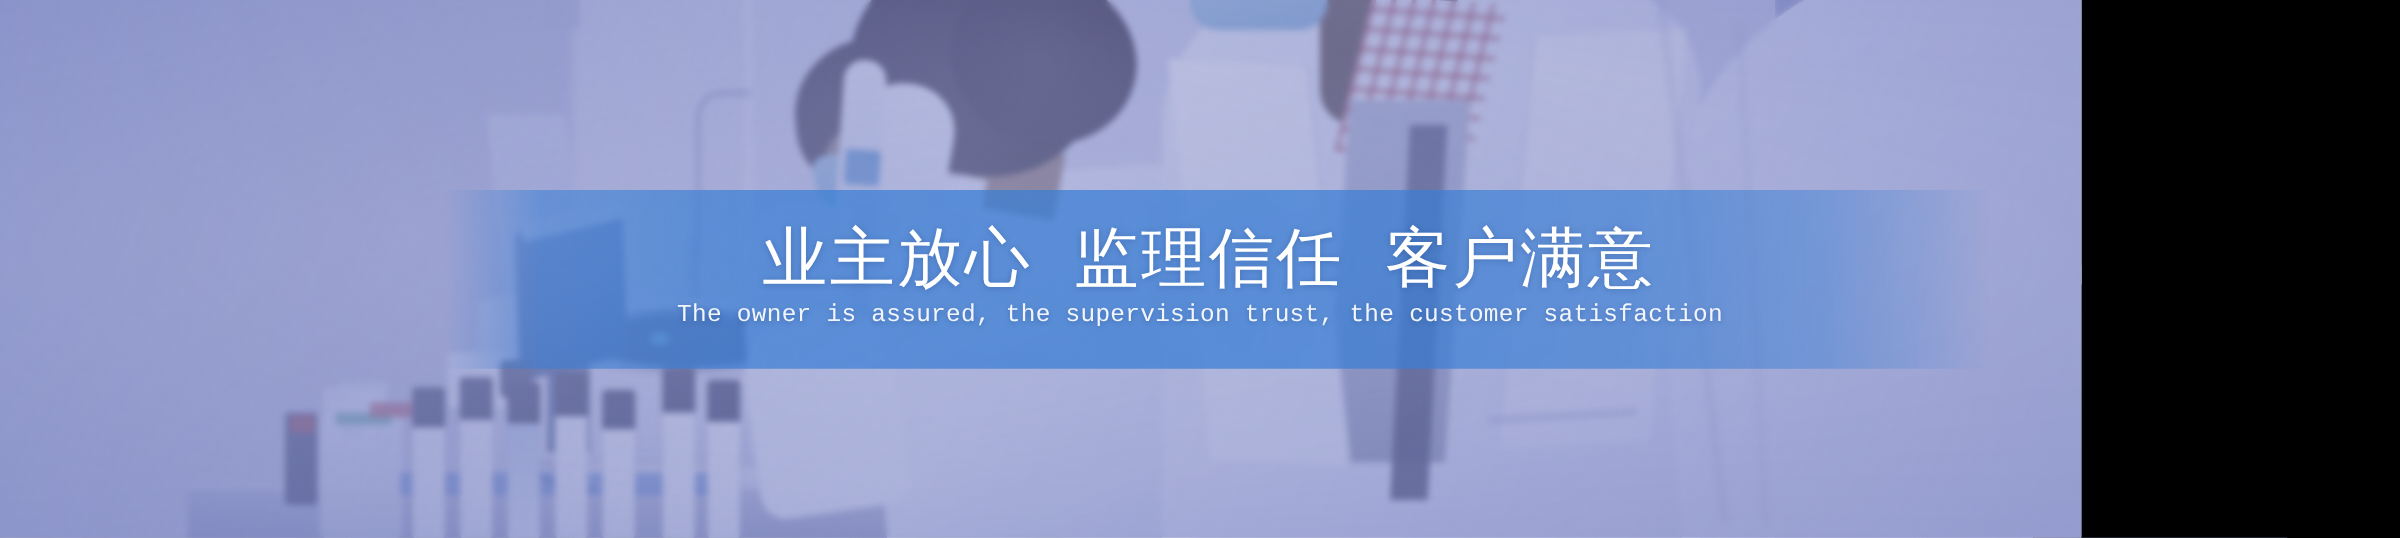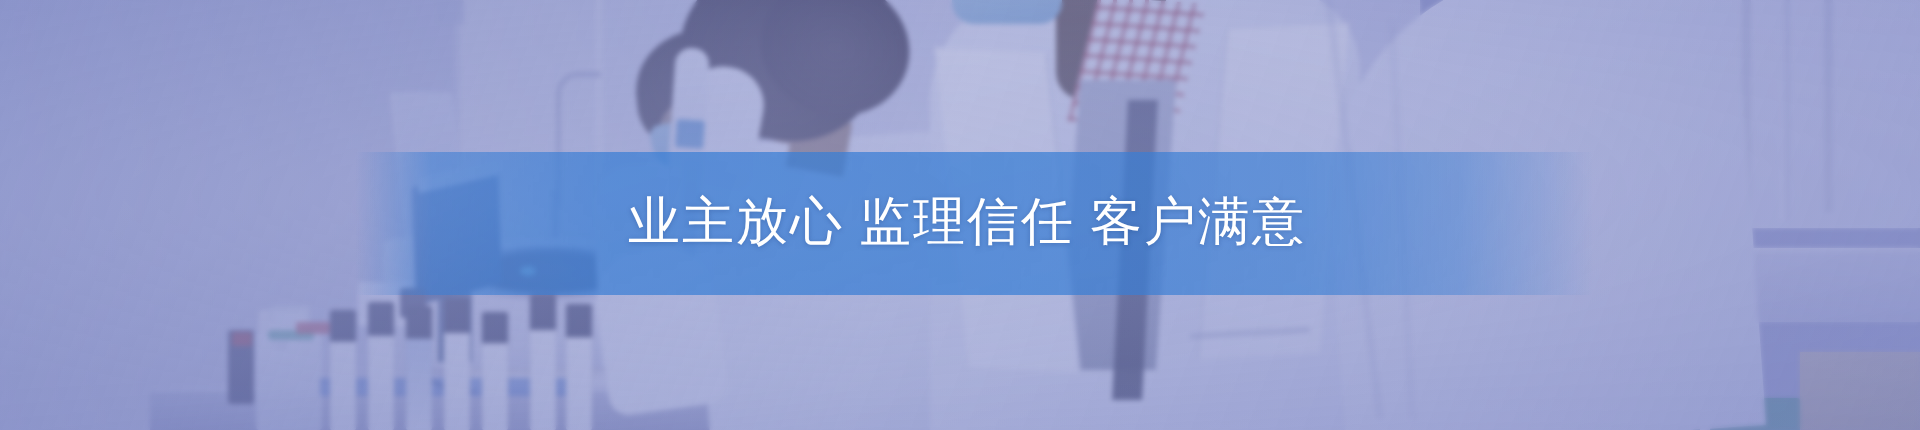--- a/index.html
+++ b/index.html
@@ -2,24 +2,24 @@
 <html><head>
 <meta charset="utf-8">
 <style>
   html, body {
     margin: 0;
     padding: 0;
     background: #000;
   }
   .banner {
     position: relative;
-    width: 1920px;
+    width: 1665px;
     height: 430px;
     overflow: hidden;
-    font-family: Liberation Serif, serif;
+    font-family: Liberation Mono, monospace;
     background: #8a92c4;
   }
 
   
   .photo {
     position: absolute;
     inset: 0;
     overflow: hidden;
     filter: blur(0.4px);
   }
@@ -743,15 +743,16 @@
     <div class="soft"></div>
   </div>
 
   <div class="tint"></div>
   <div class="tint2"></div>
 
   <div class="band"></div>
 
   <div class="text-wrap">
     <div class="headline">业主放心 监理信任  客户满意</div>
+    <div class="subline">The owner is assured, the supervision trust, the customer satisfaction</div>
   </div>
 
 </div>
 
 </body></html>

